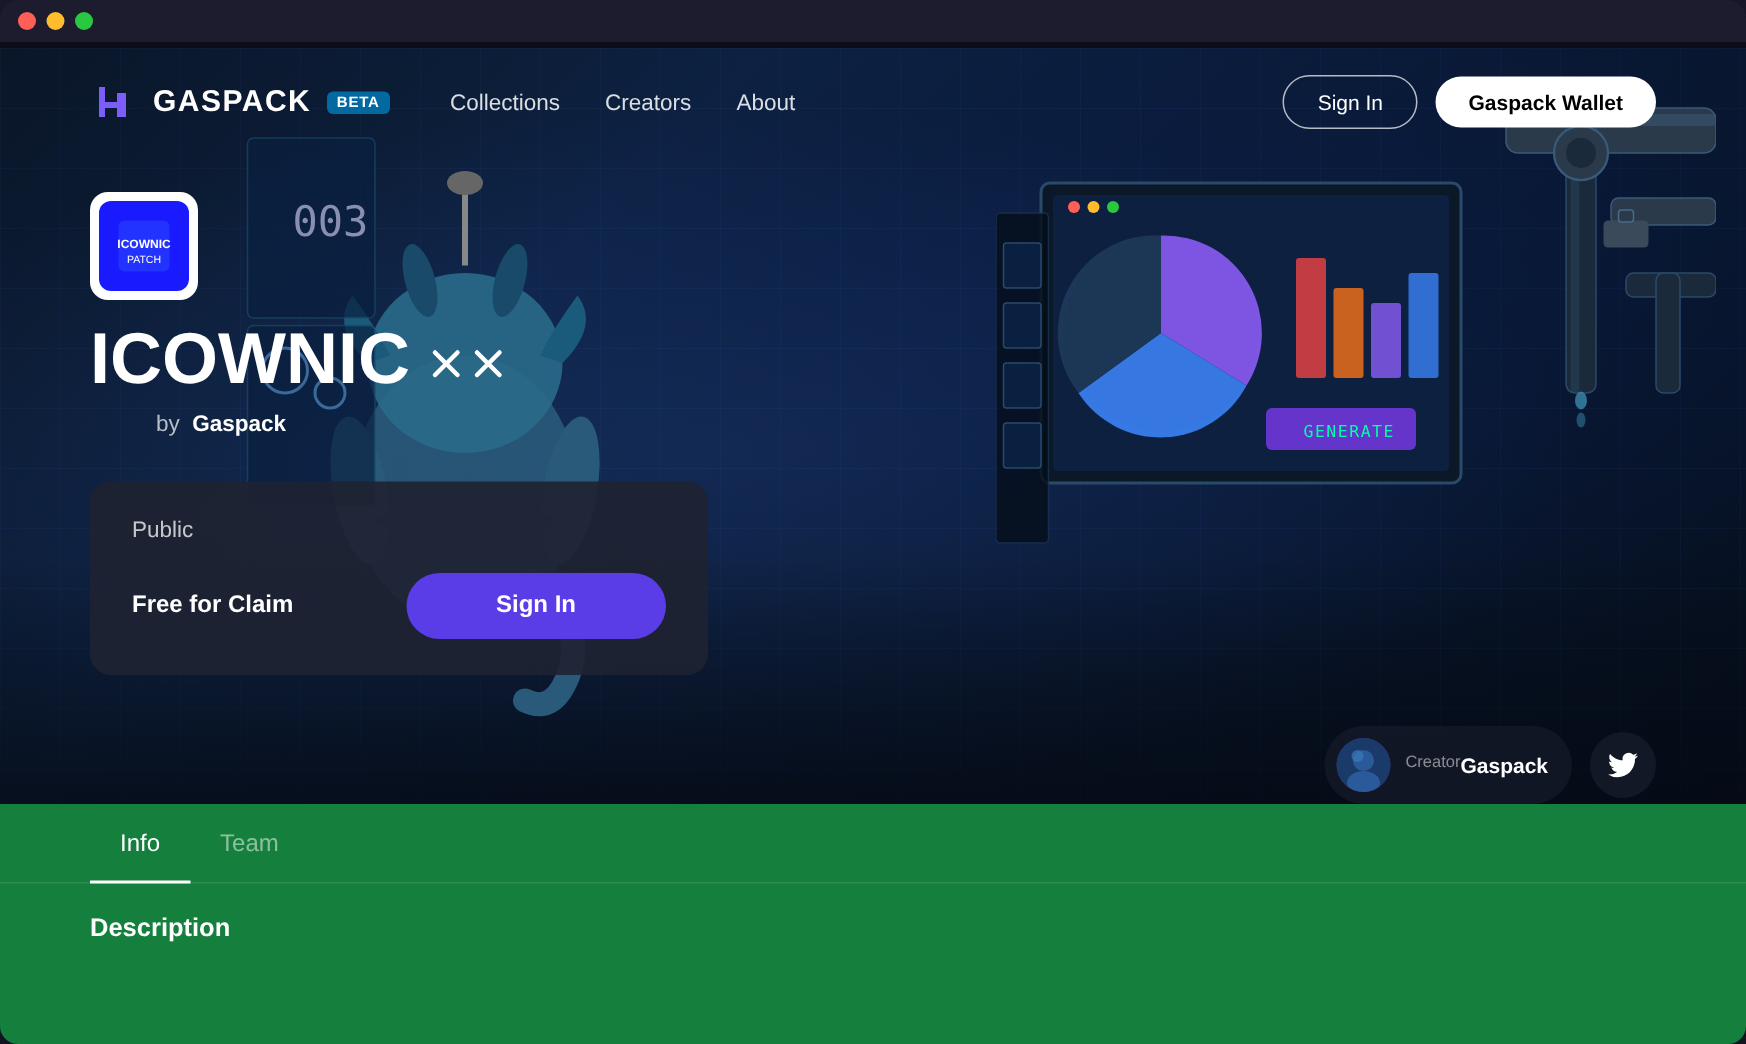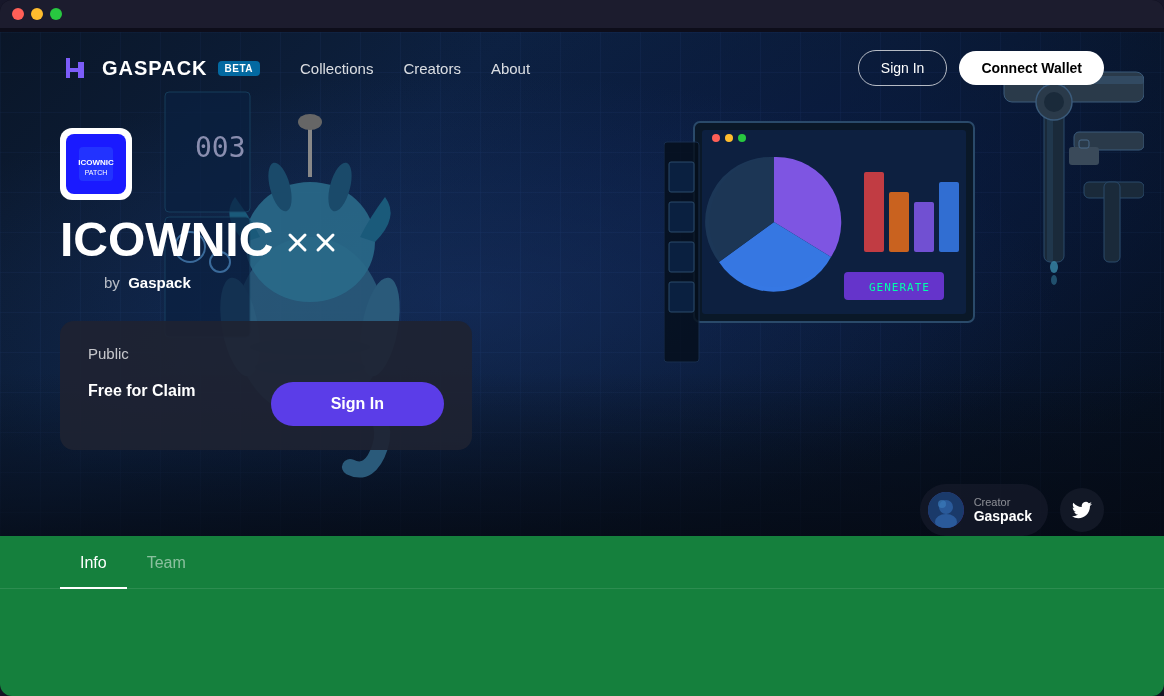--- a/index.html
+++ b/index.html
@@ -234,21 +234,21 @@
     }
 
     .claim-status {
       color: rgba(255,255,255,0.75);
       font-size: 15px;
       margin-bottom: 20px;
     }
 
     .claim-row {
       display: flex;
-      align-items: flex-start;
+      align-items: center;
       justify-content: space-between;
     }
 
     .claim-label {
       color: #ffffff;
       font-size: 16px;
       font-weight: 600;
     }
 
     .btn-claim-signin {
@@ -289,21 +289,21 @@
       background: linear-gradient(135deg, #2a4a8a, #4a2a8a);
       display: flex;
       align-items: center;
       justify-content: center;
       font-size: 14px;
       overflow: hidden;
     }
 
     .creator-text {
       display: flex;
-      flex-direction: column;
+      flex-direction: row;
     }
 
     .creator-label {
       color: rgba(255,255,255,0.5);
       font-size: 11px;
     }
 
     .creator-name {
       color: #ffffff;
       font-size: 14px;
@@ -521,21 +521,21 @@
       </div>
 
       <div class="nav-links">
         <a class="nav-link">Collections</a>
         <a class="nav-link">Creators</a>
         <a class="nav-link">About</a>
       </div>
 
       <div class="nav-right">
         <button class="btn-signin">Sign In</button>
-        <button class="btn-connect">Connect Wallet</button>
+        <button class="btn-connect">Gaspack Wallet</button>
       </div>
     </nav>
 
     <div class="hero-content">
       <div class="collection-logo">
         <div class="collection-logo-inner">
           <svg width="42" height="42" viewBox="0 0 42 42" fill="none">
             <rect x="4" y="4" width="34" height="34" rx="4" fill="#2233ff"></rect>
             <text x="21" y="22" text-anchor="middle" fill="white" font-size="8" font-weight="bold" font-family="sans-serif">ICOWNIC</text>
             <text x="21" y="32" text-anchor="middle" fill="white" font-size="7" font-family="sans-serif">PATCH</text>
@@ -579,16 +579,19 @@
           <path d="M23.953 4.57a10 10 0 01-2.825.775 4.958 4.958 0 002.163-2.723c-.951.555-2.005.959-3.127 1.184a4.92 4.92 0 00-8.384 4.482C7.69 8.095 4.067 6.13 1.64 3.162a4.822 4.822 0 00-.666 2.475c0 1.71.87 3.213 2.188 4.096a4.904 4.904 0 01-2.228-.616v.06a4.923 4.923 0 003.946 4.827 4.996 4.996 0 01-2.212.085 4.936 4.936 0 004.604 3.417 9.867 9.867 0 01-6.102 2.105c-.39 0-.779-.023-1.17-.067a13.995 13.995 0 007.557 2.209c9.053 0 13.998-7.496 13.998-13.985 0-.21 0-.42-.015-.63A9.935 9.935 0 0024 4.59z"></path>
         </svg>
       </div>
     </div>
 
     <div class="bottom-section">
       <div class="tabs-row">
         <div class="tab active">Info</div>
         <div class="tab">Team</div>
       </div>
+      <div class="description-area">
+        <h3 class="description-title">Description</h3>
+      </div>
     </div>
 
   </div>
 </div>
 
 </body></html>

